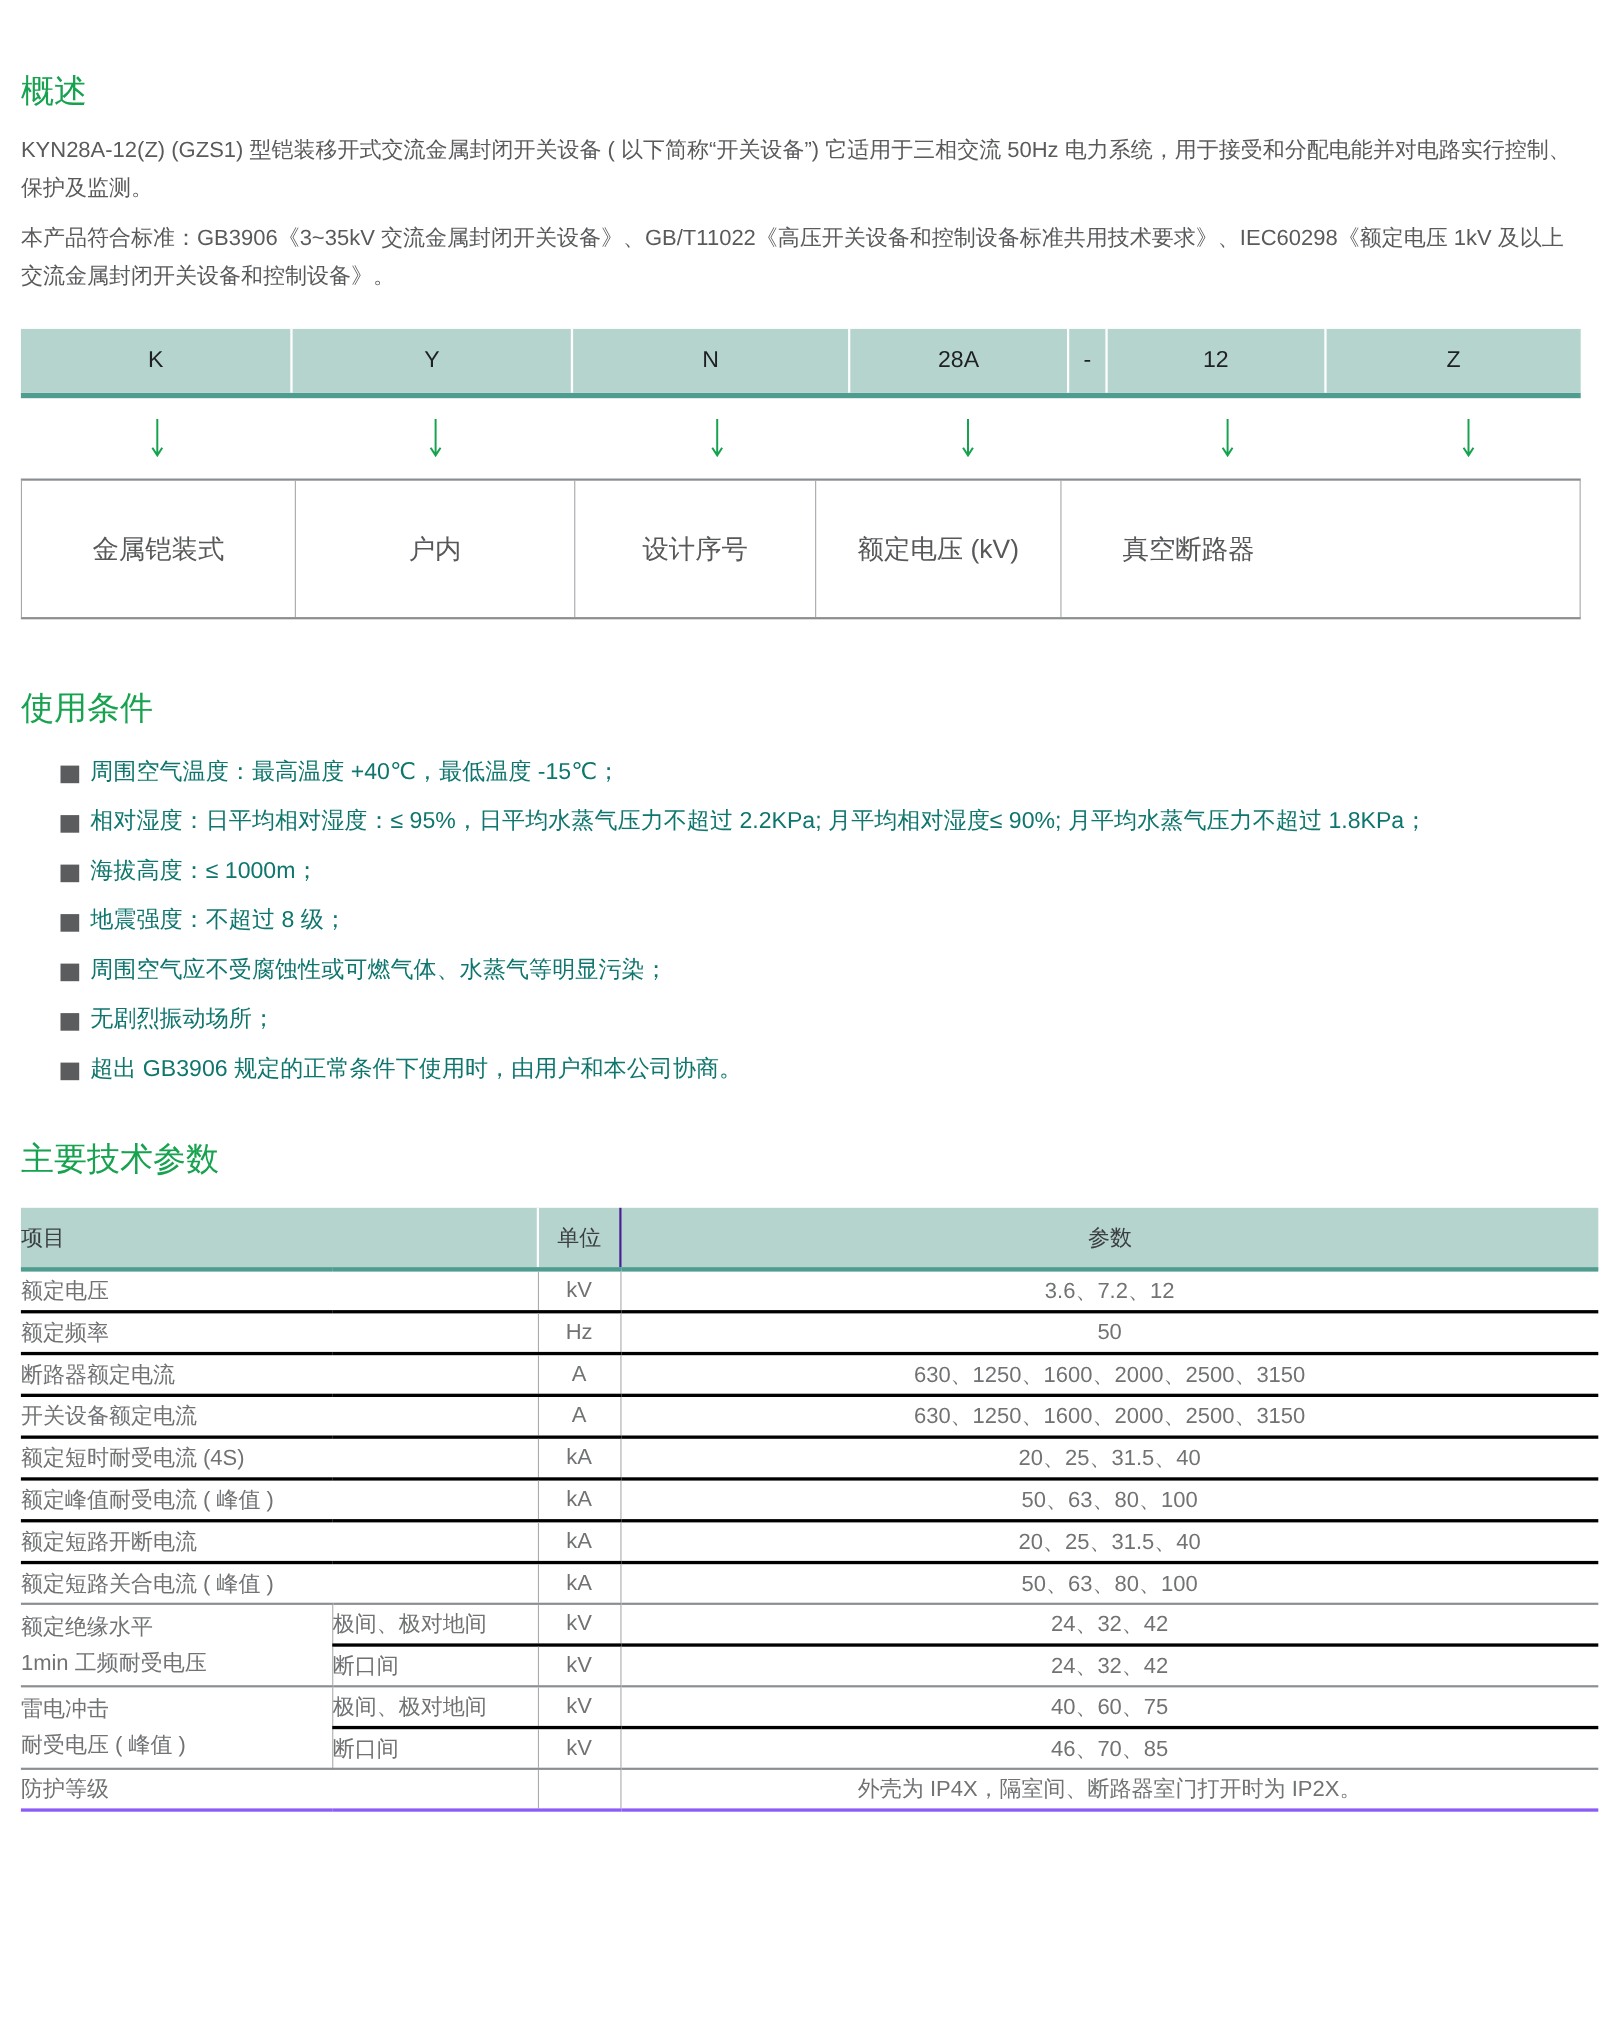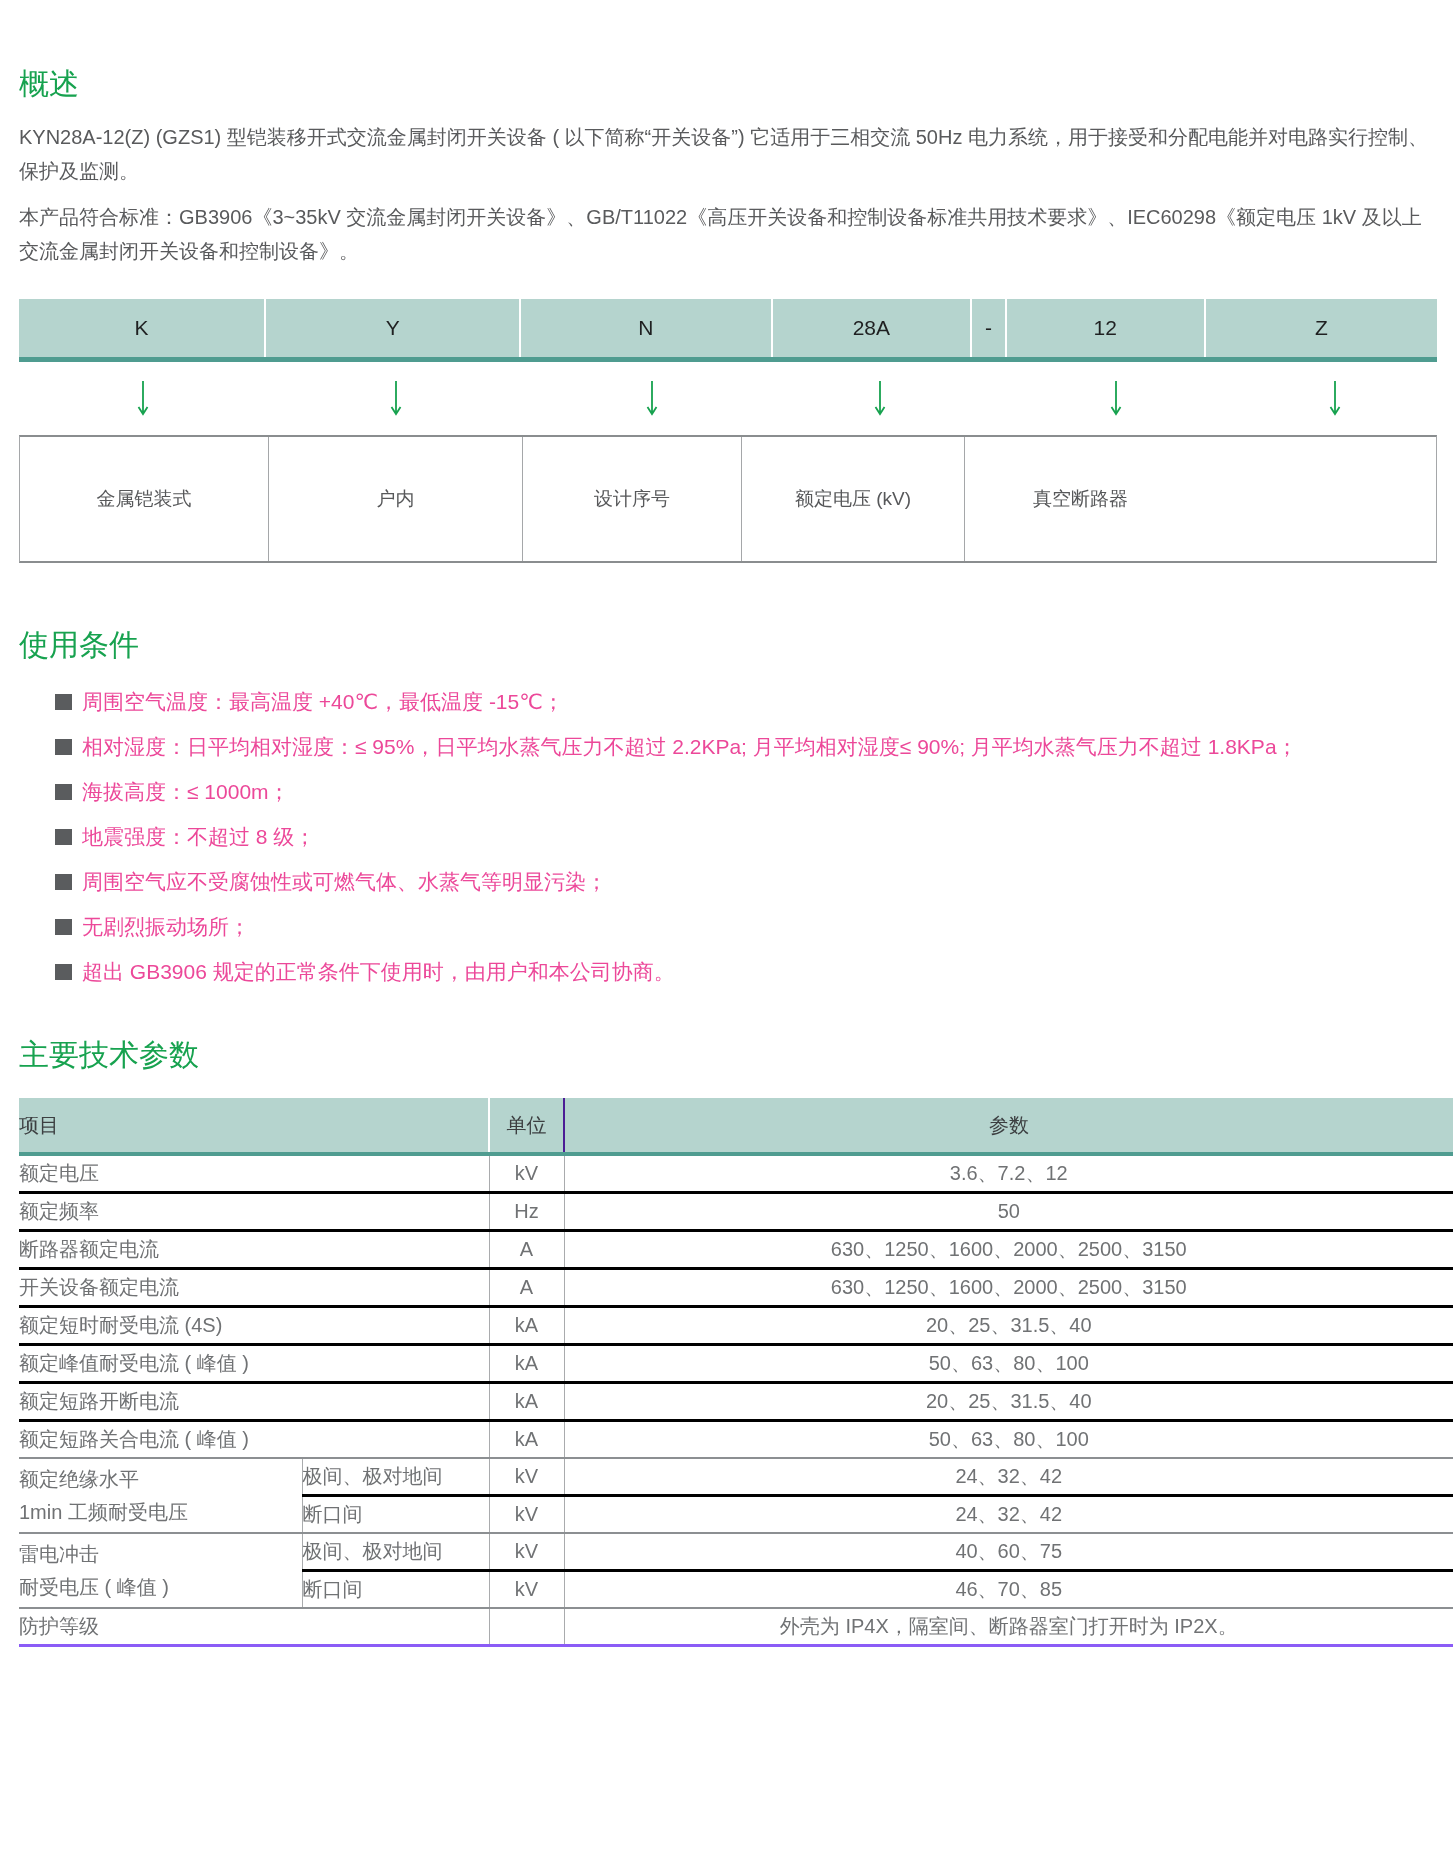--- a/index.html
+++ b/index.html
@@ -22,28 +22,28 @@
   .model-header .mcell + .mcell { border-left:2px solid #ffffff; }
   .w1{width:248px;} .w2{width:258px;} .w3{width:254px;} .w4{width:202px;} .w5{width:35px;} .w6{width:201px;} .w7{width:236px;}
 
   .arrow-row { position:relative; height:36px; margin-top:18px; }
   .arrow-row svg { position:absolute; top:0; }
 
   .meaning-table { margin-top:19px; display:flex; box-sizing:border-box; height:128px;
     border-top:2px solid #8a8d8f; border-bottom:2px solid #8a8d8f;
     border-left:1px solid #a5a7a9; border-right:1px solid #a5a7a9; }
   .meaning-table .gcell { box-sizing:border-box; display:flex; align-items:center; justify-content:center;
-    font-size:19px; color:#57585a; }
+    font-size:24px; color:#57585a; }
   .meaning-table .gcell + .gcell { border-left:1px solid #a5a7a9; }
   .g1{width:248px;} .g2{width:258px;} .g3{width:254px;} .g4{width:219px;} .g5{width:223px;} .g6{width:232px;}
 
   
   .cond-title { margin-top:66px; }
   .cond-list { list-style:none; margin:30px 0 0 0; padding:0; }
-  .cond-list li { display:flex; align-items:flex-start; font-size:21px; line-height:22px; margin-bottom:23px; color:#ec4899;padding-left:36px; }
+  .cond-list li { display:flex; align-items:center; font-size:21px; line-height:22px; margin-bottom:23px; color:#0f766e;padding-left:36px; }
   .cond-list li:last-child { margin-bottom:0; }
   .sq { flex:0 0 auto; width:17px; height:16px; background:#5a5c5e; margin:3px 10px 0 0; }
 
   
   .tp-title { margin-top:56px; }
   table.params { margin-top:27px; border-collapse:collapse; table-layout:fixed; width:1434px; }
   table.params th {
     background:#b5d4ce; height:54px; font-weight:400; font-size:20px; color:#3c3f41;
     border-bottom:4px solid #4f9c90; padding:0;
   }

